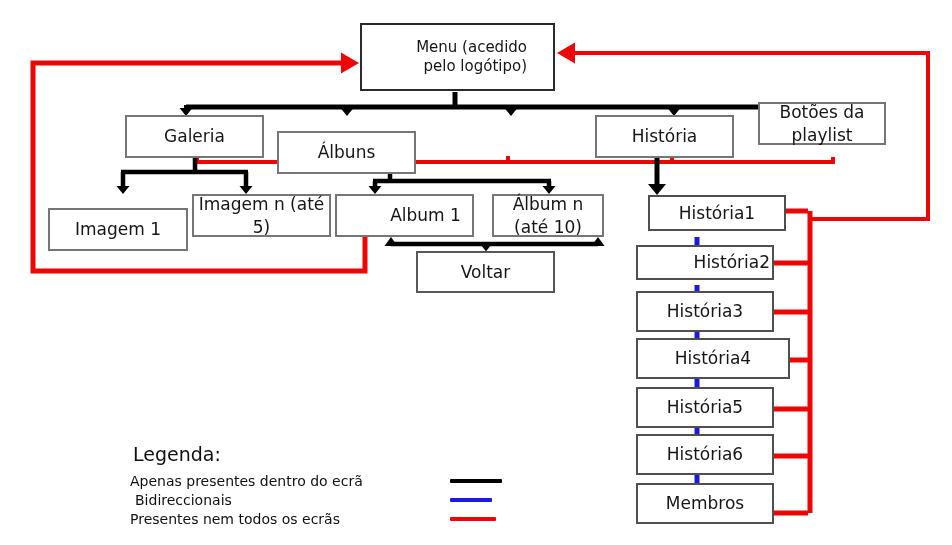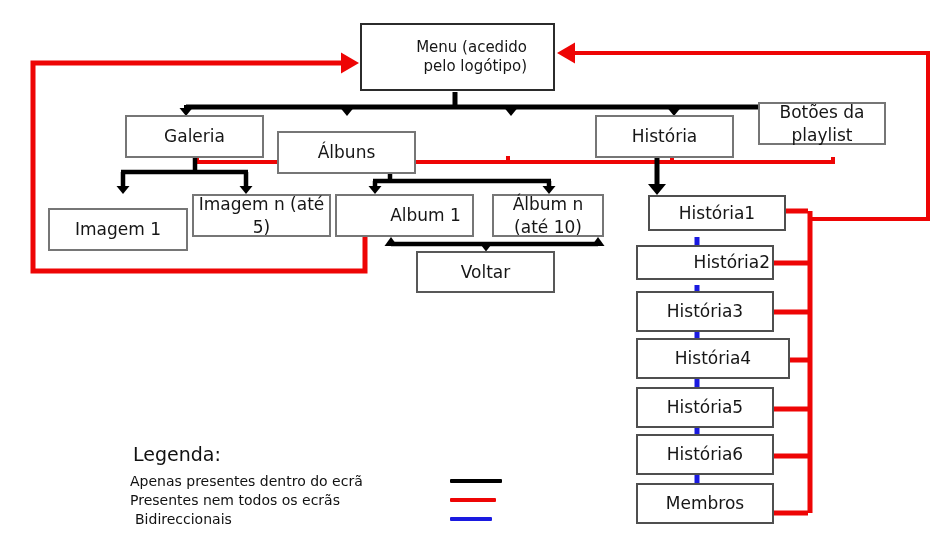--- a/index.html
+++ b/index.html
@@ -177,23 +177,23 @@
   <div class="node col" style="left:636px; top:483px; width:138px; height:41px;">
     <span>Membros</span>
   </div>
 
   <div class="legend">
     <div class="legend-title">Legenda:</div>
     <div class="legend-row">
       <span class="lbl">Apenas presentes dentro do ecrã</span>
       <span class="swatch black"></span>
     </div>
+    <div class="legend-row indent">
+      <span class="lbl">Bidireccionais</span>
+      <span class="swatch blue"></span>
+    </div>
     <div class="legend-row">
       <span class="lbl">Presentes nem todos os ecrãs</span>
       <span class="swatch red"></span>
-    </div>
-    <div class="legend-row indent">
-      <span class="lbl">Bidireccionais</span>
-      <span class="swatch blue"></span>
     </div>
   </div>
 
 </div>
 
 </body></html>

